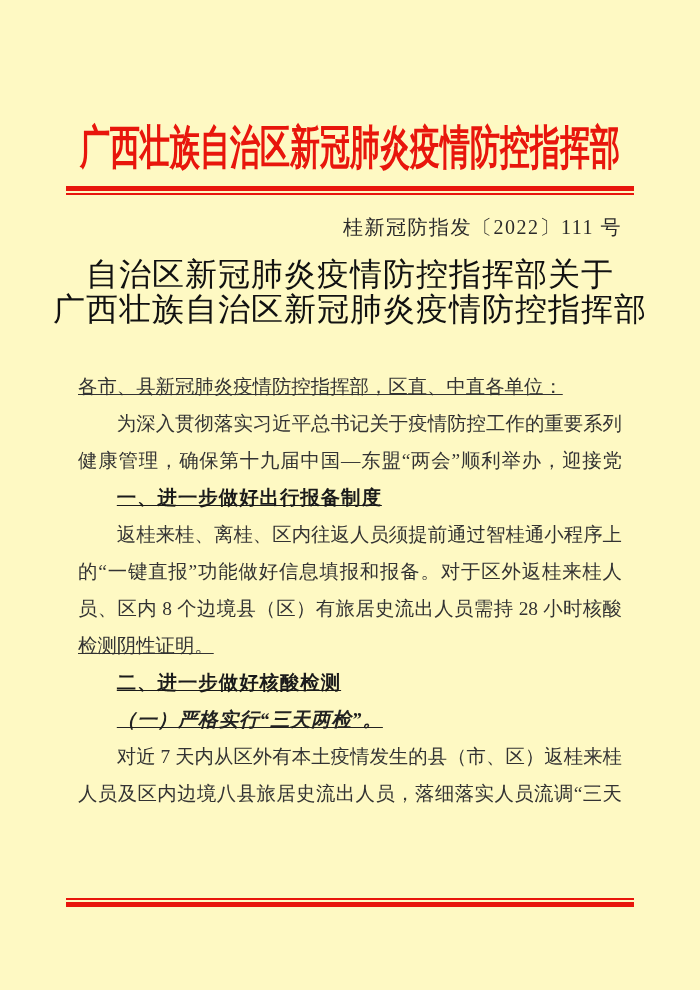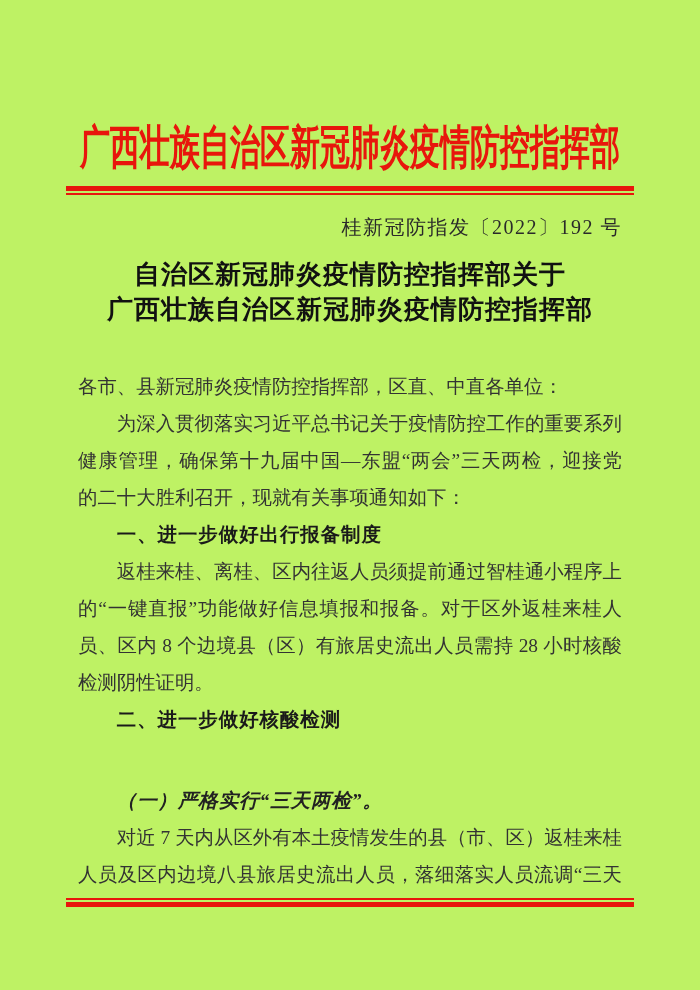--- a/index.html
+++ b/index.html
@@ -2,21 +2,21 @@
 <html style="--accent: #e8160c;"><head>
 <meta charset="utf-8">
 <style>
   html, body { margin: 0; padding: 0; background: #ffffff; }
 
   .page {
     position: relative;
     width: 700px;
     height: 990px;
     margin: 0 auto;
-    background: #bef264;
+    background: #fef9c3;
     overflow: hidden;
     font-family: "Liberation Serif", serif;
     color: #222;
   }
 
   
   .org-title {
     position: absolute;
     top: 116px;
     left: 0;
@@ -53,22 +53,22 @@
   }
 
   
   .notice-title {
     position: absolute;
     top: 257px;
     left: 0;
     width: 700px;
     text-align: center;
     font-family: "Liberation Serif", serif;
-    font-weight: bold;
-    font-size: 26px;
+    font-weight: normal;
+    font-size: 32px;
     line-height: 35px;
     color: #111;
     letter-spacing: 1px;
   }
 
   
   .doc-body {
     position: absolute;
     top: 368px;
     left: 78px;
@@ -77,64 +77,62 @@
     color: #333;
   }
   .doc-body .line {
     line-height: 37px;
     height: 37px;
     text-align: justify;
     text-align-last: justify;
     overflow: hidden;
     white-space: nowrap;
   }
-  .doc-body .line.last { text-align-last: left; }
+  .doc-body .line.last { text-align-last: left; text-decoration: underline; }
   .doc-body .line.indent,
   .doc-body .line.heading,
   .doc-body .line.subheading { text-indent: 2em; }
   .doc-body .line.heading {
     font-family: "Liberation Sans", sans-serif;
     font-weight: bold;
     color: #1a1a1a;
     letter-spacing: 1px;
   }
   .doc-body .line.subheading {
     font-family: "Liberation Serif", serif;
     font-weight: bold;
     font-style: italic;
     color: #222;
     letter-spacing: 1px;
-    margin-top: 44px;
   }
 </style>
 </head>
 <body>
 
 <div class="page">
 
   <div class="org-title">广西壮族自治区新冠肺炎疫情防控指挥部</div>
 
   <div class="rule rule-header">
     <div class="thick"></div>
     <div class="gap"></div>
     <div class="thin"></div>
   </div>
 
-  <div class="doc-number">桂新冠防指发〔2022〕192 号</div>
+  <div class="doc-number">桂新冠防指发〔2022〕111 号</div>
 
   <div class="notice-title">
     <div>自治区新冠肺炎疫情防控指挥部关于</div>
     <div>广西壮族自治区新冠肺炎疫情防控指挥部</div>
   </div>
 
   <div class="doc-body">
       <div class="line salutation last">各市、县新冠肺炎疫情防控指挥部，区直、中直各单位：</div>
       <div class="line indent">为深入贯彻落实习近平总书记关于疫情防控工作的重要系列</div>
-      <div class="line flush">健康管理，确保第十九届中国—东盟“两会”三天两检，迎接党</div>
-      <div class="line flush last">的二十大胜利召开，现就有关事项通知如下：</div>
+      <div class="line flush">健康管理，确保第十九届中国—东盟“两会”顺利举办，迎接党</div>
       <div class="line heading last">一、进一步做好出行报备制度</div>
       <div class="line indent">返桂来桂、离桂、区内往返人员须提前通过智桂通小程序上</div>
       <div class="line flush">的“一键直报”功能做好信息填报和报备。对于区外返桂来桂人</div>
       <div class="line flush">员、区内 8 个边境县（区）有旅居史流出人员需持 28 小时核酸</div>
       <div class="line flush last">检测阴性证明。</div>
       <div class="line heading last">二、进一步做好核酸检测</div>
       <div class="line subheading last">（一）严格实行“三天两检”。</div>
       <div class="line indent">对近 7 天内从区外有本土疫情发生的县（市、区）返桂来桂</div>
       <div class="line flush">人员及区内边境八县旅居史流出人员，落细落实人员流调“三天</div>
     </div>

